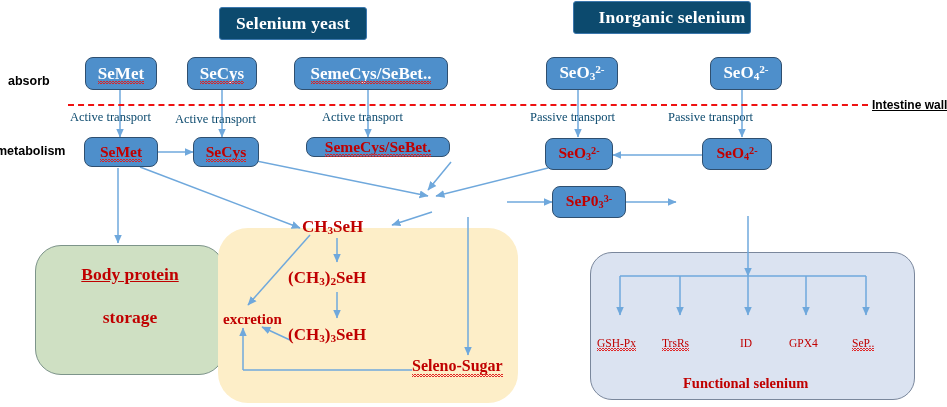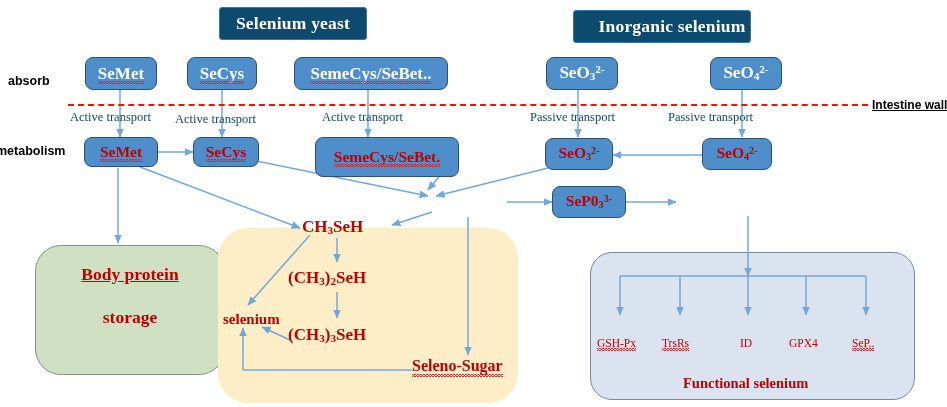--- a/index.html
+++ b/index.html
@@ -235,21 +235,21 @@
     </g>
   </svg>
 
   <div class="wall"></div>
   <div class="txt wall-label" style="left:872px; top:98px;">Intestine wall</div>
 
   <div class="txt side-label" style="left:8px; top:74px;">absorb</div>
   <div class="txt side-label" style="left:-4px; top:144px;">metabolism</div>
 
   <div class="box header" style="left:219px; top:7px; width:148px; height:33px;">Selenium yeast</div>
-  <div class="box header" style="left:573px; top:10px; width:178px; height:33px;padding-left:20px;">Inorganic selenium</div>
+  <div class="box header" style="left:573px; top:1px; width:178px; height:33px;padding-left:20px;">Inorganic selenium</div>
 
   <div class="box absorb" style="left:85px; top:57px; width:72px; height:33px;">
     <span class="sq">SeMet</span>
   </div>
   <div class="box absorb" style="left:187px; top:57px; width:70px; height:33px;">
     <span class="sq">SeCys</span>
   </div>
   <div class="box absorb" style="left:294px; top:57px; width:154px; height:33px;">
     <span class="sq">SemeCys/SeBet..</span>
   </div>
@@ -265,21 +265,21 @@
   <div class="txt transport" style="left:322px; top:110px;">Active transport</div>
   <div class="txt transport" style="left:530px; top:110px;">Passive transport</div>
   <div class="txt transport" style="left:668px; top:110px;">Passive transport</div>
 
   <div class="box metab" style="left:84px; top:137px; width:74px; height:30px;">
     <span class="sq">SeMet</span>
   </div>
   <div class="box metab" style="left:193px; top:137px; width:66px; height:30px;">
     <span class="sq">SeCys</span>
   </div>
-  <div class="box metab" style="left:315px; top:137px; width:144px; height:40px;">
+  <div class="box metab" style="left:306px; top:137px; width:144px; height:20px;">
     <span class="sq">SemeCys/SeBet.</span>
   </div>
   <div class="box metab" style="left:545px; top:138px; width:68px; height:32px;">
     <span>SeO<sub>3</sub><sup>2-</sup></span>
   </div>
   <div class="box metab" style="left:702px; top:138px; width:70px; height:32px;">
     <span>SeO<sub>4</sub><sup>2-</sup></span>
   </div>
 
   <div class="box metab" style="left:552px; top:186px; width:74px; height:32px;">
@@ -288,21 +288,21 @@
 
   <div class="txt green-text" style="left:60px; top:264px; width:140px;text-decoration:underline;">Body protein</div>
   <div class="txt green-text" style="left:60px; top:307px; width:140px;">storage</div>
 
   <div class="txt chem" style="left:302px; top:217px;">CH<sub>3</sub>SeH</div>
   <div class="txt chem" style="left:288px; top:268px;">(CH<sub>3</sub>)<sub>2</sub>SeH</div>
   <div class="txt chem" style="left:288px; top:325px;">(CH<sub>3</sub>)<sub>3</sub>SeH</div>
   <div class="txt chem sm" style="left:412px; top:357px;">
     <span class="sq">Seleno-Sugar</span>
   </div>
-  <div class="txt excretion" style="left:223px; top:311px;">selenium</div>
+  <div class="txt excretion" style="left:223px; top:311px;">excretion</div>
 
   <div class="txt protein" style="left:597px; top:337px;">
     <span class="sq">GSH-Px</span>
   </div>
   <div class="txt protein" style="left:662px; top:337px;">
     <span class="sq">TrsRs</span>
   </div>
   <div class="txt protein" style="left:740px; top:337px;">
     <span>ID</span>
   </div>

